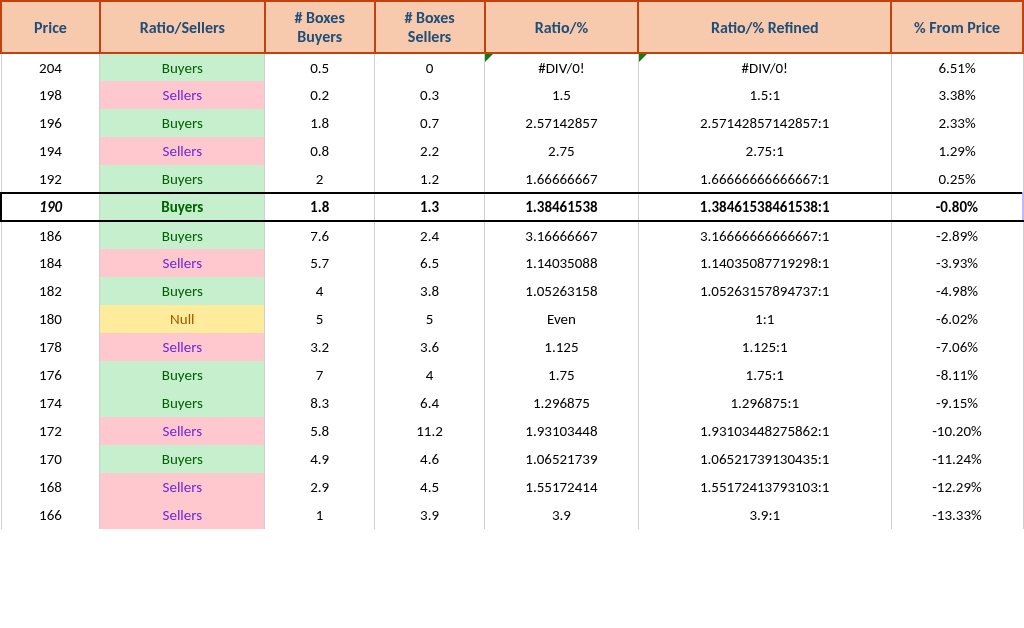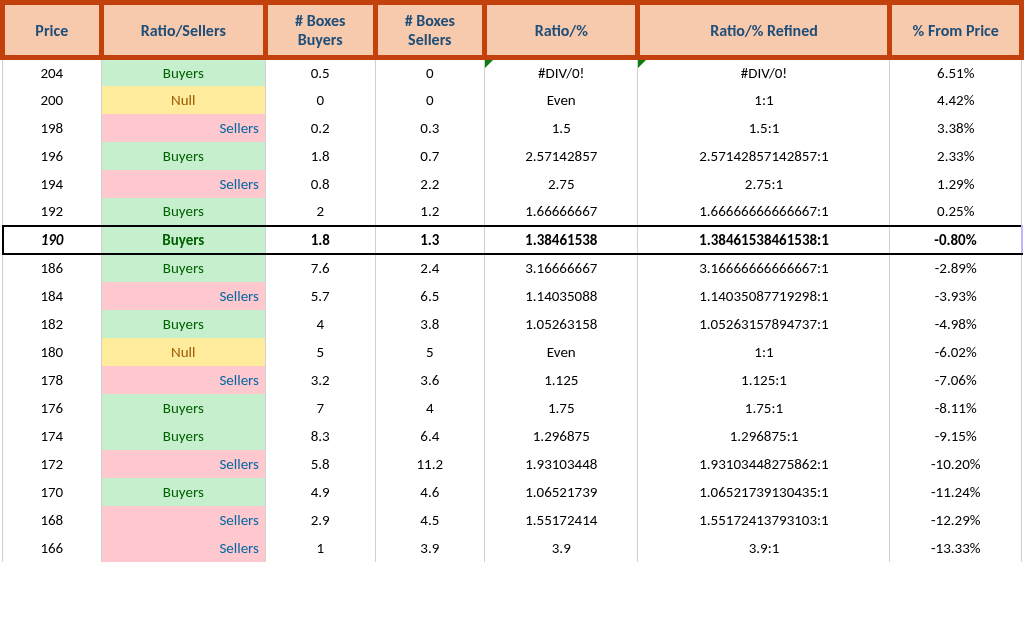--- a/index.html
+++ b/index.html
@@ -13,21 +13,21 @@
   .sheet {
     width: 1024px;
   }
   table {
     border-collapse: collapse;
     width: 100%;
     table-layout: fixed;
   }
   th {
     background: #f8caad;            
-    border: 5px solid #c2410c;
+    border: 2px solid #c2410c;
     color: #1f4e79;                 
     font-weight: 600;
     font-size: 16px;
     padding: 6px 15px;
     text-align: center;
     vertical-align: middle;
     height: 38px;
     box-sizing: border-box;
   }
   td {
@@ -45,21 +45,21 @@
   col.c-price   { width: 90px; }
   col.c-bs      { width: 150px; }
   col.c-bbuy    { width: 100px; }
   col.c-bsell   { width: 100px; }
   col.c-ratio   { width: 140px; }
   col.c-ratior  { width: 230px; }
   col.c-pfp     { width: 120px; }
 
   .bs-cell { font-weight: 500; }
   .bs-buyers  { background: #c6efce; color: #006100; }
-  .bs-sellers { background: #ffc7ce; color: #0369a1; text-align: right; }
+  .bs-sellers { background: #ffc7ce; color: #6d28d9; }
   .bs-null    { background: #ffeb9c; color: #9c5700; }
 
   tr.highlight td {
     font-weight: 700;
     border-top: 2px solid #000;
     border-bottom: 2px solid #000;
   }
   tr.highlight td:first-child { border-left: 2px solid #000; font-style: italic; }
   tr.highlight td:last-child  { border-right: 2px solid #c4b5fd; }
 
@@ -106,29 +106,20 @@
         <tr>
           <td>204</td>
           <td class="bs-cell bs-buyers">Buyers</td>
           <td>0.5</td>
           <td>0</td>
           <td class="err-flag">#DIV/0!</td>
           <td class="err-flag">#DIV/0!</td>
           <td>6.51%</td>
         </tr>
         <tr>
-          <td>200</td>
-          <td class="bs-cell bs-null">Null</td>
-          <td>0</td>
-          <td>0</td>
-          <td>Even</td>
-          <td>1:1</td>
-          <td>4.42%</td>
-        </tr>
-        <tr>
           <td>198</td>
           <td class="bs-cell bs-sellers">Sellers</td>
           <td>0.2</td>
           <td>0.3</td>
           <td>1.5</td>
           <td>1.5:1</td>
           <td>3.38%</td>
         </tr>
         <tr>
           <td>196</td>

